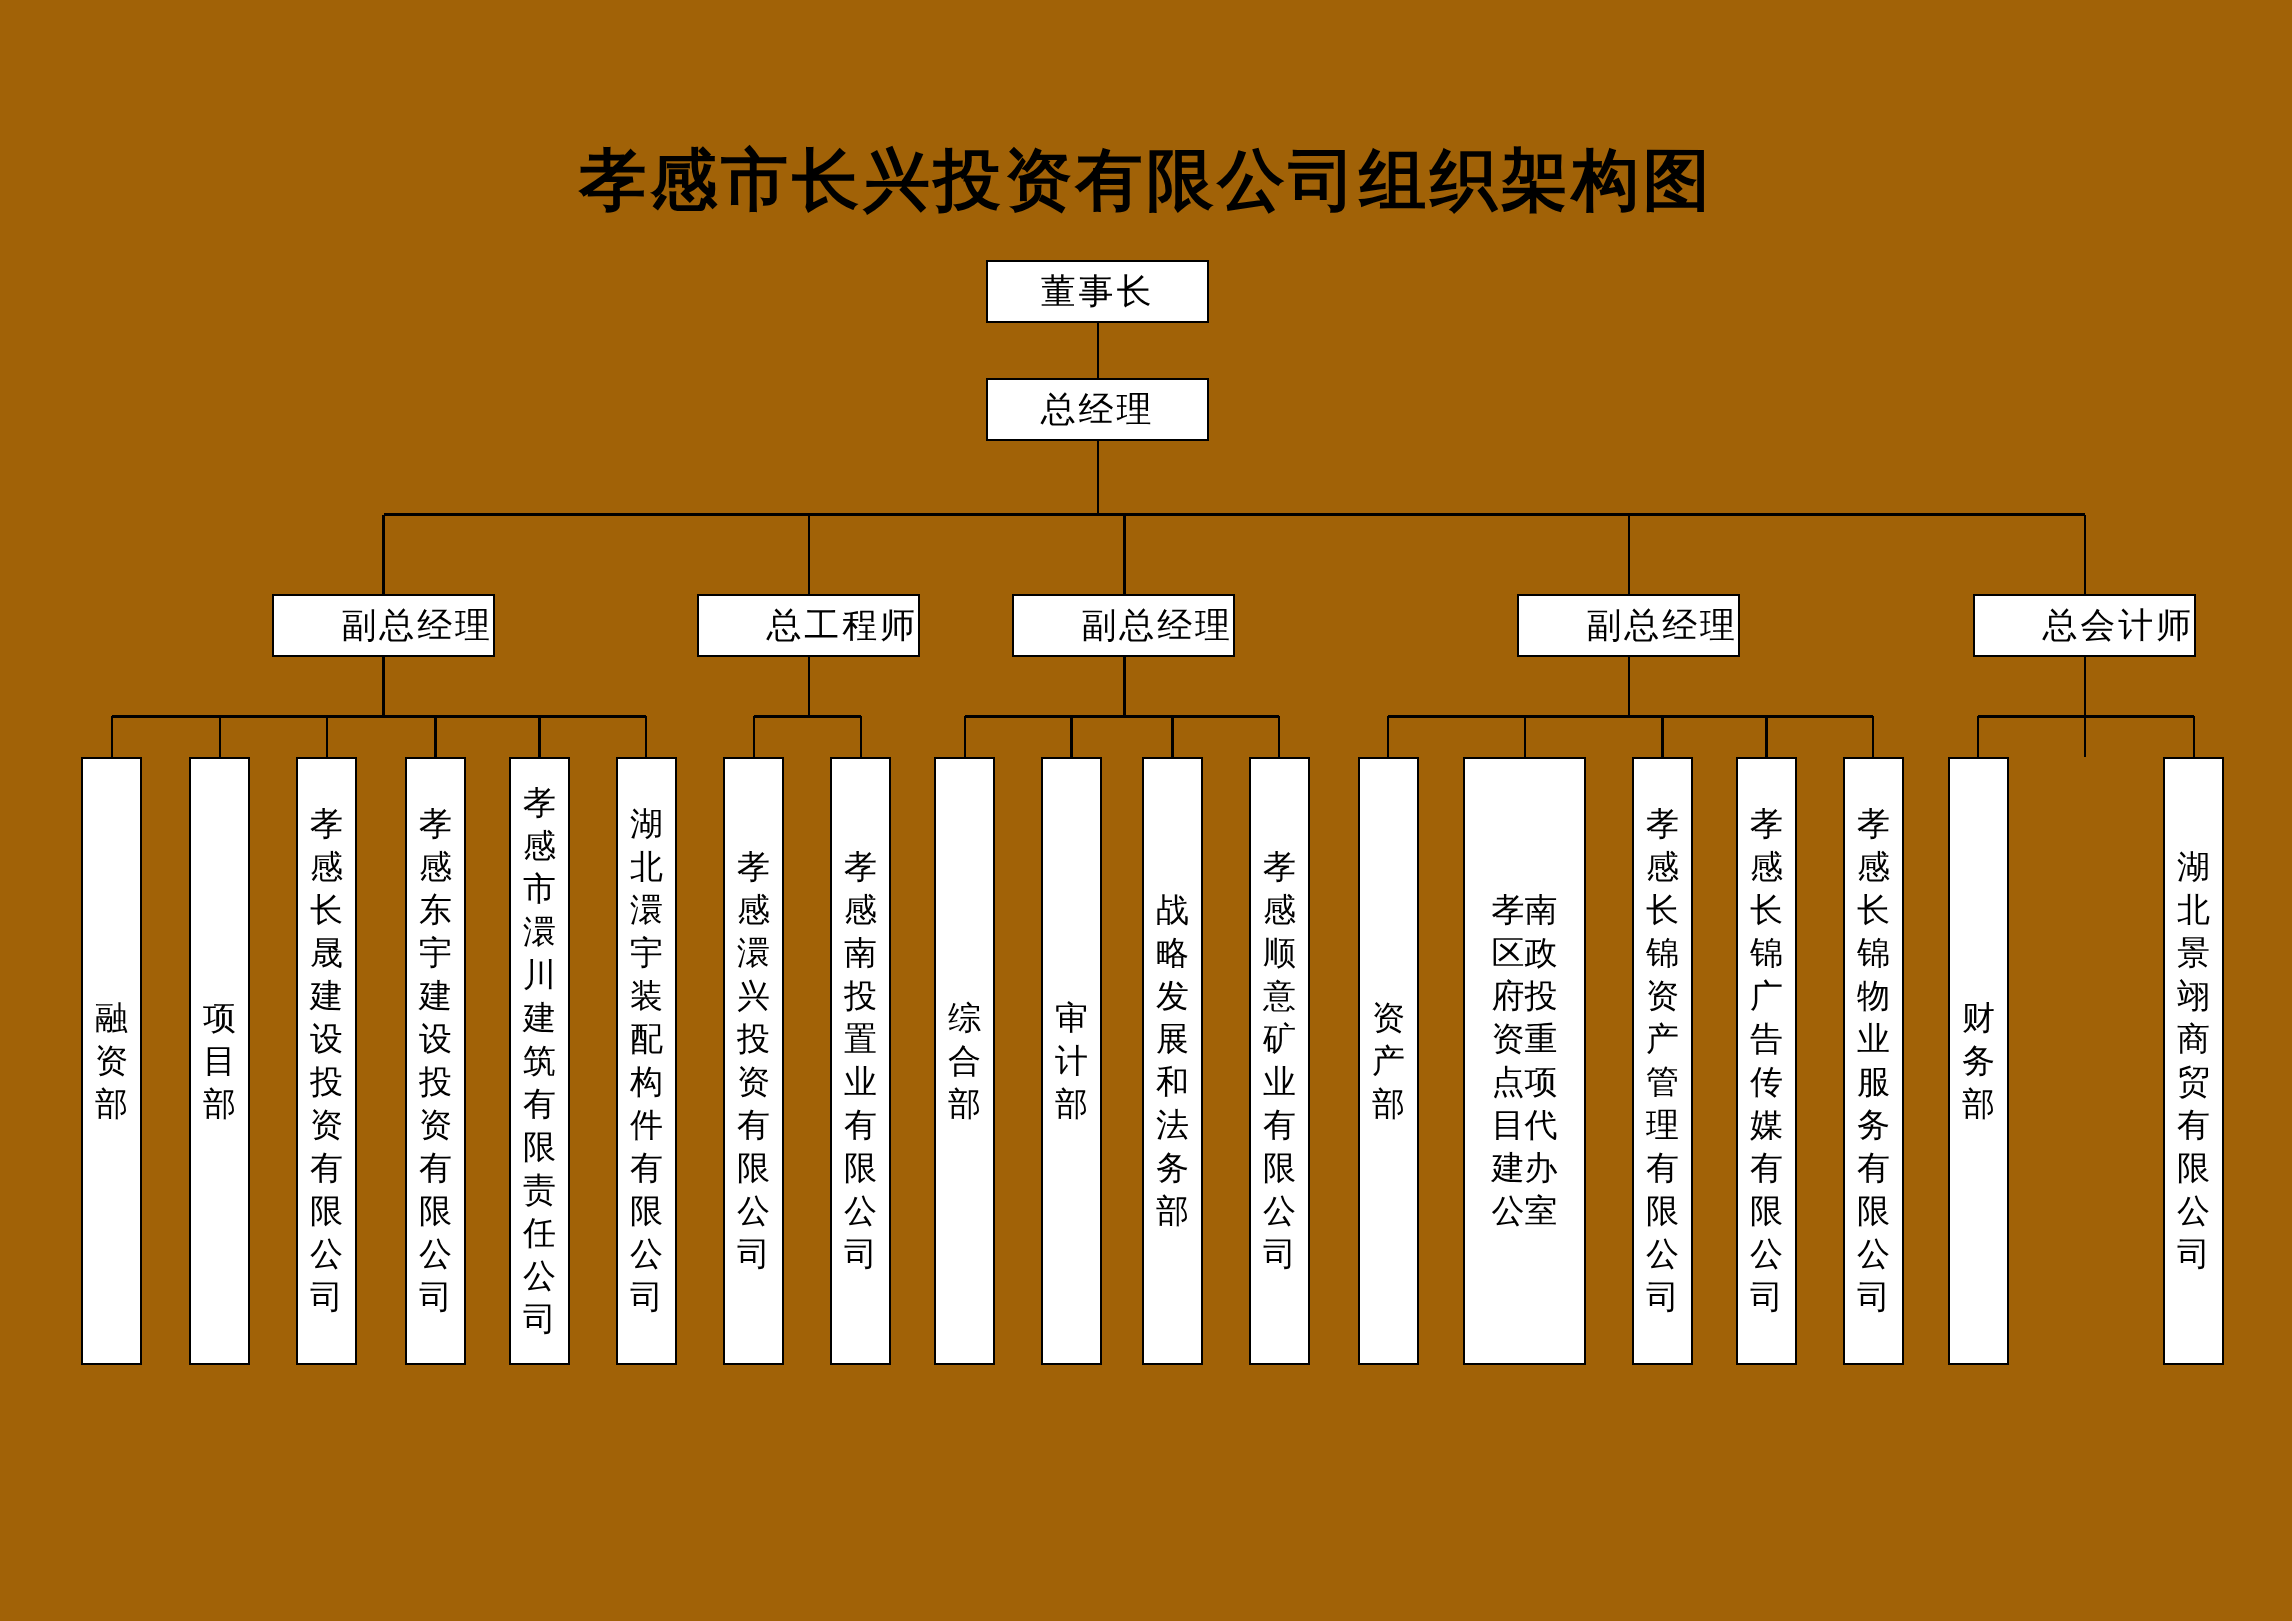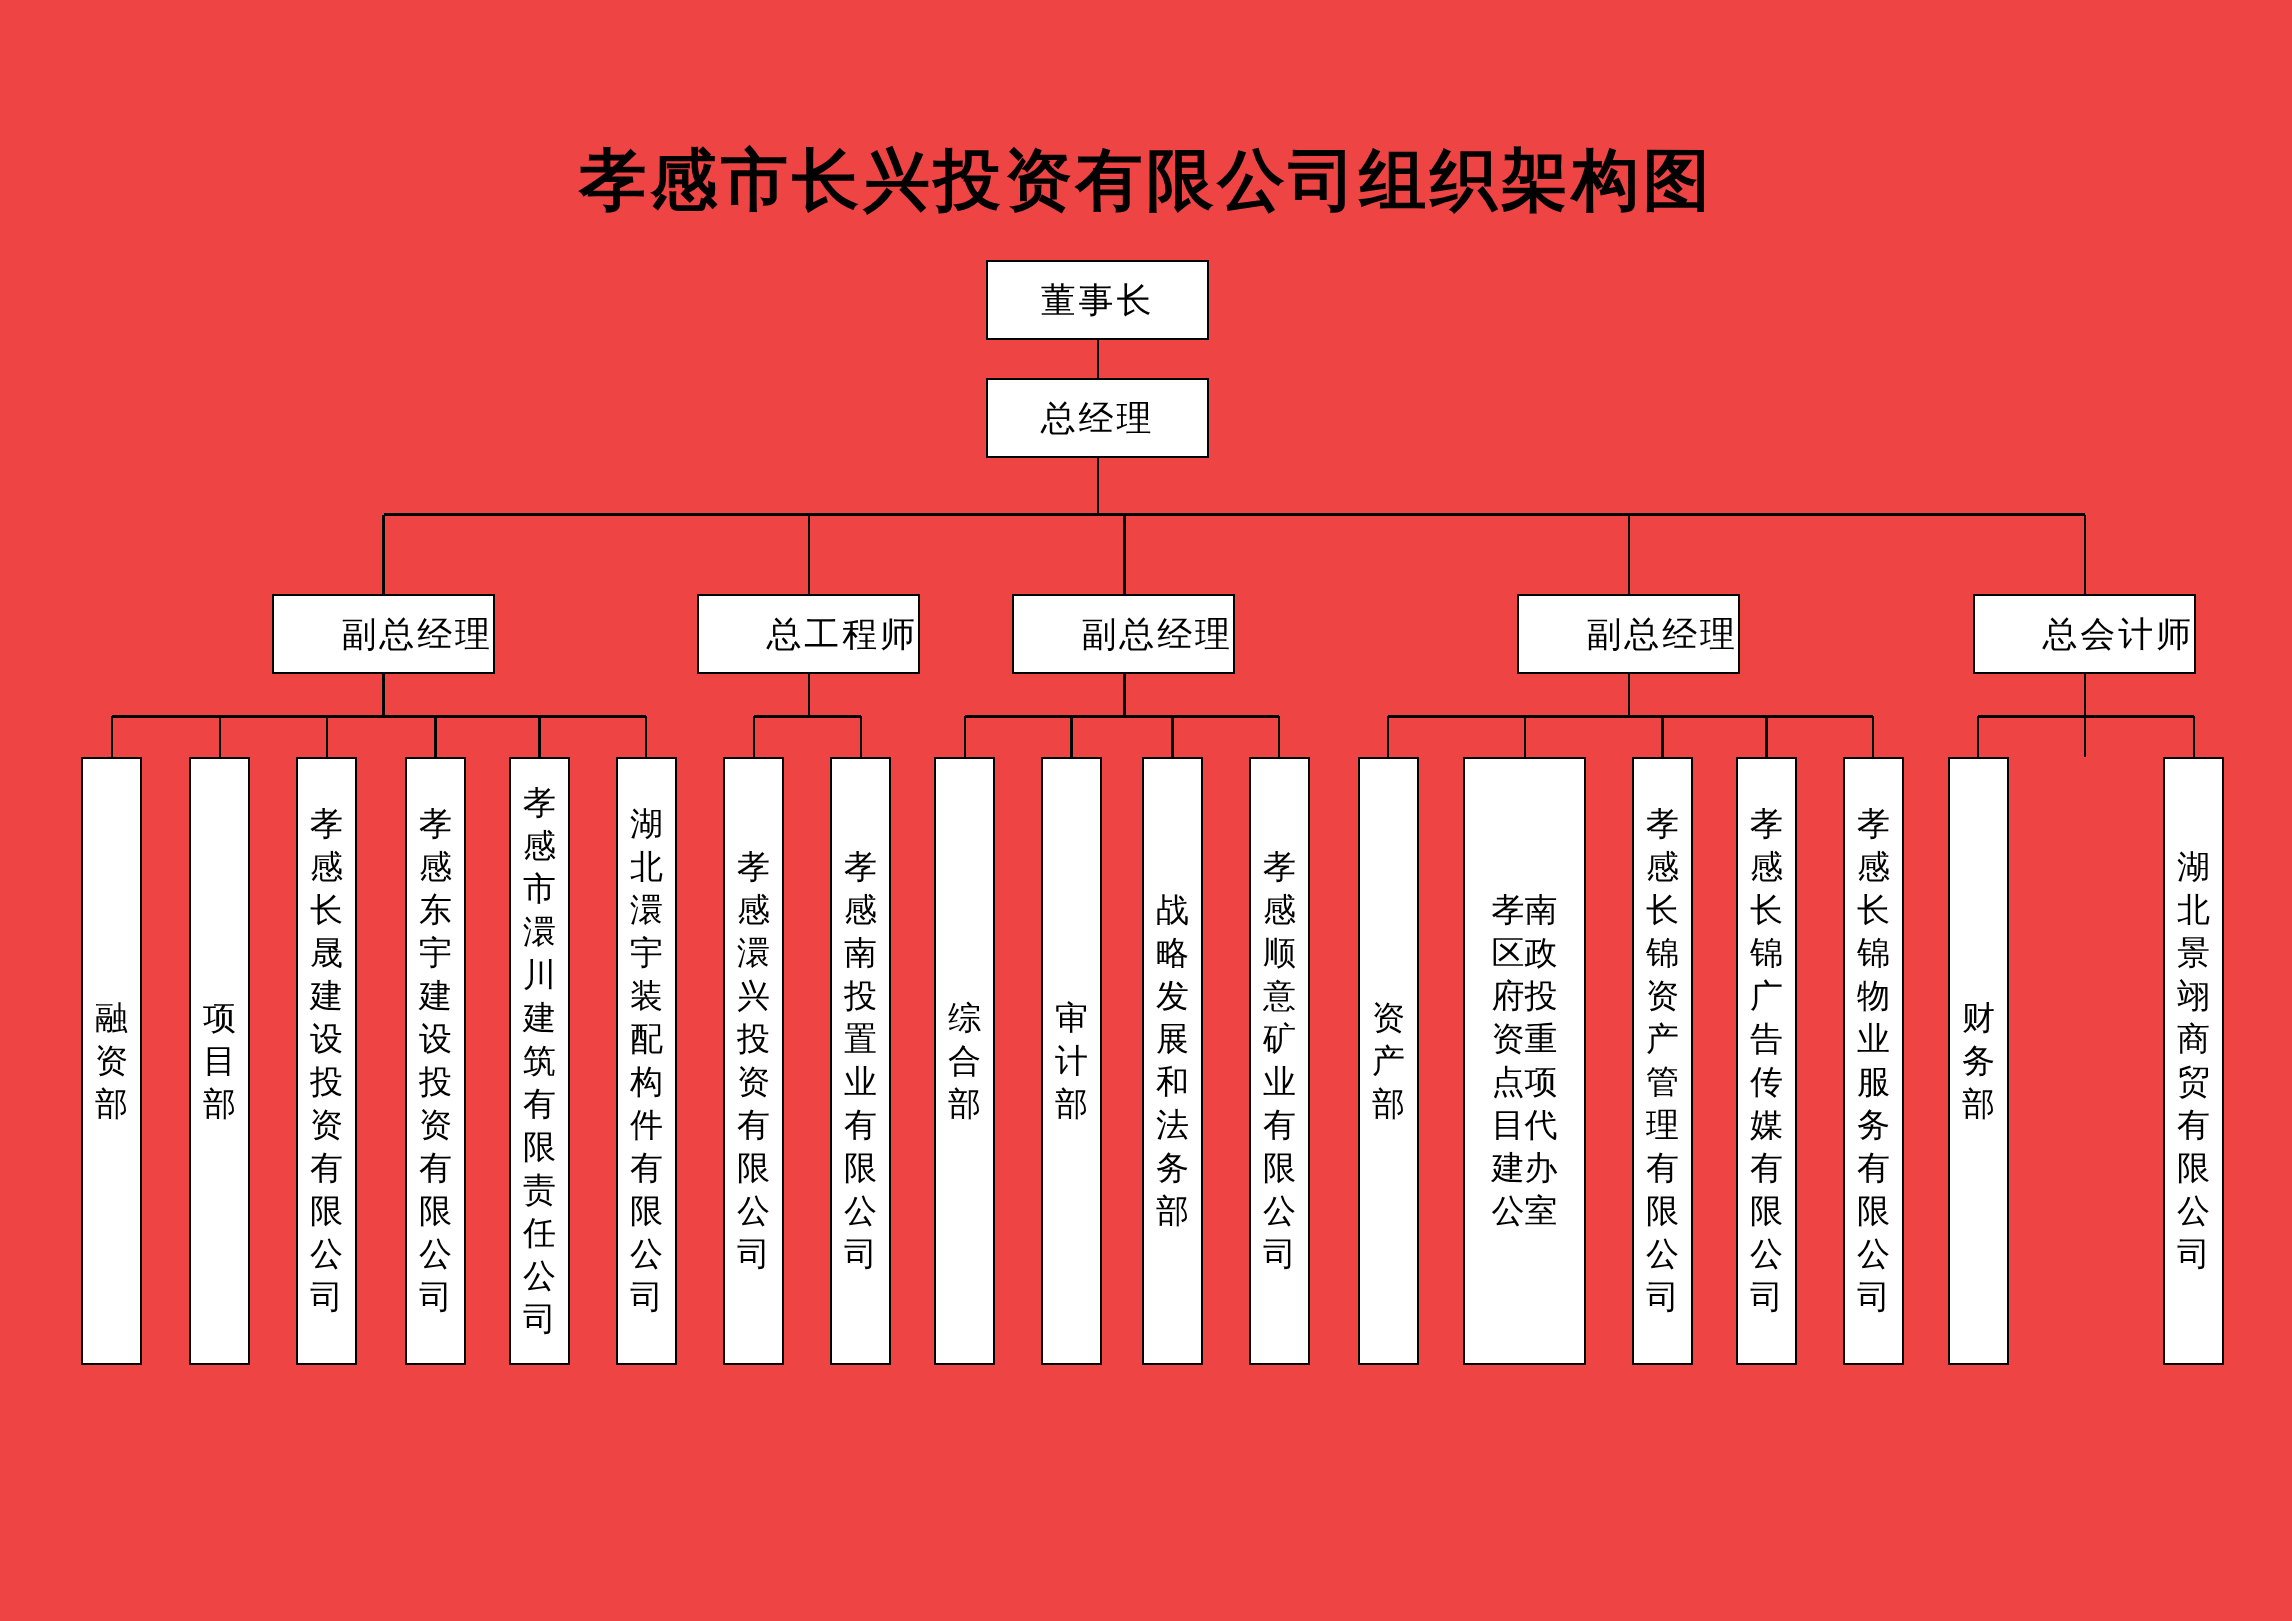--- a/index.html
+++ b/index.html
@@ -2,21 +2,21 @@
 <html><head>
 <meta charset="utf-8">
 <style>
   * { margin:0; padding:0; box-sizing:border-box; }
   html,body { background:#ffffff; }
   body { font-family:"Liberation Serif","DejaVu Serif",serif; color:#000; }
   .canvas {
     position:relative;
     width:2293px;
     height:1621px;
-    background:#ef4444;
+    background:#a16207;
     overflow:hidden;
   }
   .title {
     position:absolute;
     top:135px;
     left:0;
     width:2293px;
     text-align:center;
     font-size:67px;
     font-weight:bold;
@@ -35,21 +35,21 @@
   .node {
     position:absolute;
     background:#ffffff;
     border:2.4px solid #000;
     display:flex;
     align-items:center;
     justify-content:center;
   }
   .hnode {
     width:223px;
-    height:80px;
+    height:63px;
     font-size:35px;
     letter-spacing:2.9px;
   }
   .chairman { left:986px; top:260px; }
   .gm       { left:986px; top:378px; }
   .exec     { top:594px;justify-content:flex-end; }
   .dept {
     top:757px;
     width:61px;
     height:608px;

